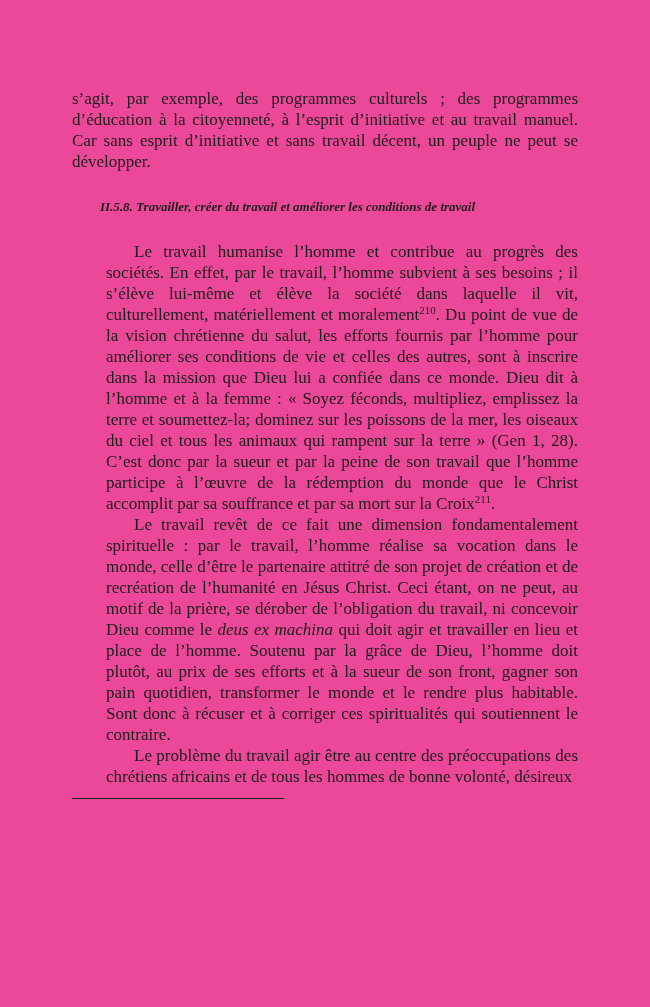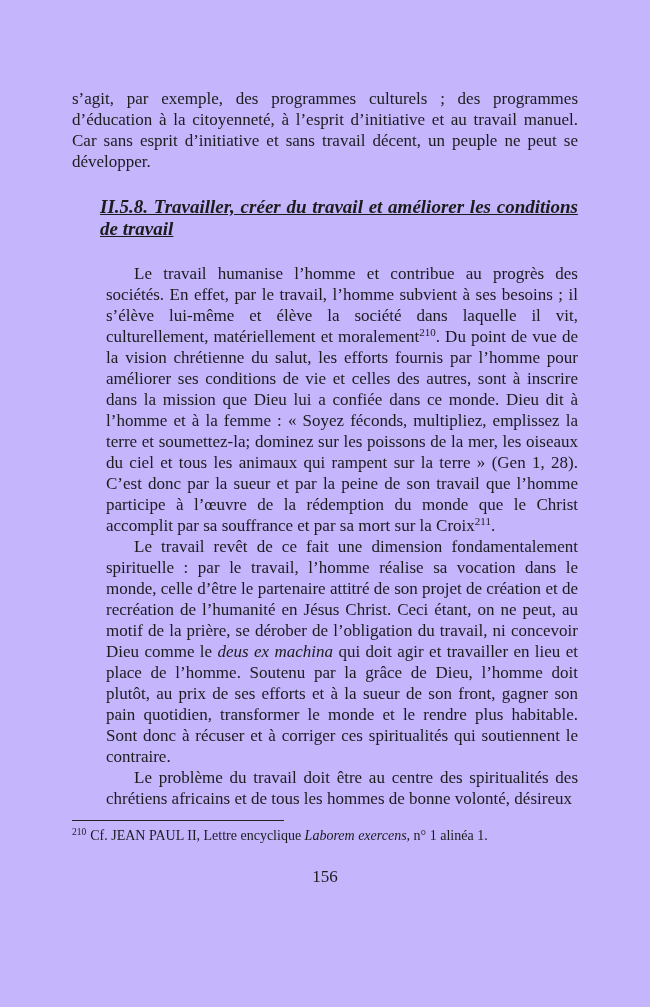--- a/index.html
+++ b/index.html
@@ -5,21 +5,21 @@
   html, body {
     margin: 0;
     padding: 0;
     background: #e9e9e9;
   }
   .page {
     position: relative;
     width: 650px;
     height: 1007px;
     margin: 0 auto;
-    background: #c4b5fd;
+    background: #ec4899;
     color: #1c1c1c;
     font-family: "Liberation Serif", "DejaVu Serif", serif;
     overflow: hidden;
     box-sizing: border-box;
     padding: 88px 72px 0 72px;
   }
   .text-block {
     width: 506px;
   }
   p.body {
@@ -27,26 +27,25 @@
     font-size: 17px;
     line-height: 21px;
     text-align: justify;
   }
   p.body.indent {
     text-indent: 28px;
     margin-left: 34px;
   }
   h2.heading {
     margin: 24px 0 23px 28px;
-    font-size: 19px;
+    font-size: 13px;
     line-height: 22px;
     font-weight: bold;
     font-style: italic;
     text-align: justify;
-    text-decoration: underline;
   }
   sup.note-ref {
     font-size: 11px;
     line-height: 0;
     vertical-align: baseline;
     position: relative;
     top: -6px;
   }
   .footnote-area {
     margin-top: 11px;
@@ -86,27 +85,23 @@
   <div class="text-block">
 
     <p class="body">s’agit, par exemple, des programmes culturels ; des programmes d’éducation à la citoyenneté, à l’esprit d’initiative et au travail manuel. Car sans esprit d’initiative et sans travail décent, un peuple ne peut se développer.</p>
 
     <h2 class="heading">II.5.8. Travailler, créer du travail et améliorer les conditions de travail</h2>
 
     <p class="body indent">Le travail humanise l’homme et contribue au progrès des sociétés. En effet, par le travail, l’homme subvient à ses besoins ; il s’élève lui-même et élève la société dans laquelle il vit, culturellement, matériellement et moralement<sup class="note-ref">210</sup>. Du point de vue de la vision chrétienne du salut, les efforts fournis par l’homme pour améliorer ses conditions de vie et celles des autres, sont à inscrire dans la mission que Dieu lui a confiée dans ce monde. Dieu dit à l’homme et à la femme : « Soyez féconds, multipliez, emplissez la terre et soumettez-la; dominez sur les poissons de la mer, les oiseaux du ciel et tous les animaux qui rampent sur la terre » (Gen 1, 28). C’est donc par la sueur et par la peine de son travail que l’homme participe à l’œuvre de la rédemption du monde que le Christ accomplit par sa souffrance et par sa mort sur la Croix<sup class="note-ref">211</sup>.</p>
 
     <p class="body indent">Le travail revêt de ce fait une dimension fondamentalement spirituelle : par le travail, l’homme réalise sa vocation dans le monde, celle d’être le partenaire attitré de son projet de création et de recréation de l’humanité en Jésus Christ. Ceci étant, on ne peut, au motif de la prière, se dérober de l’obligation du travail, ni concevoir Dieu comme le <span style="font-style: italic;">deus ex machina</span> qui doit agir et travailler en lieu et place de l’homme. Soutenu par la grâce de Dieu, l’homme doit plutôt, au prix de ses efforts et à la sueur de son front, gagner son pain quotidien, transformer le monde et le rendre plus habitable. Sont donc à récuser et à corriger ces spiritualités qui soutiennent le contraire.</p>
 
-    <p class="body indent">Le problème du travail doit être au centre des spiritualités des chrétiens africains et de tous les hommes de bonne volonté, désireux</p>
+    <p class="body indent">Le problème du travail agir être au centre des préoccupations des chrétiens africains et de tous les hommes de bonne volonté, désireux</p>
 
     <div class="footnote-area">
       <hr class="footnote-rule">
 
-      <p class="footnote">
-        <sup class="footnote-num">210</sup><span>Cf. JEAN PAUL II, Lettre encyclique <span style="font-style: italic;">Laborem exercens,</span> n° 1 alinéa 1.</span>
-      </p>
 
     </div>
 
-    <div class="page-number">156</div>
 
   </div>
 </div>
 
 </body></html>

